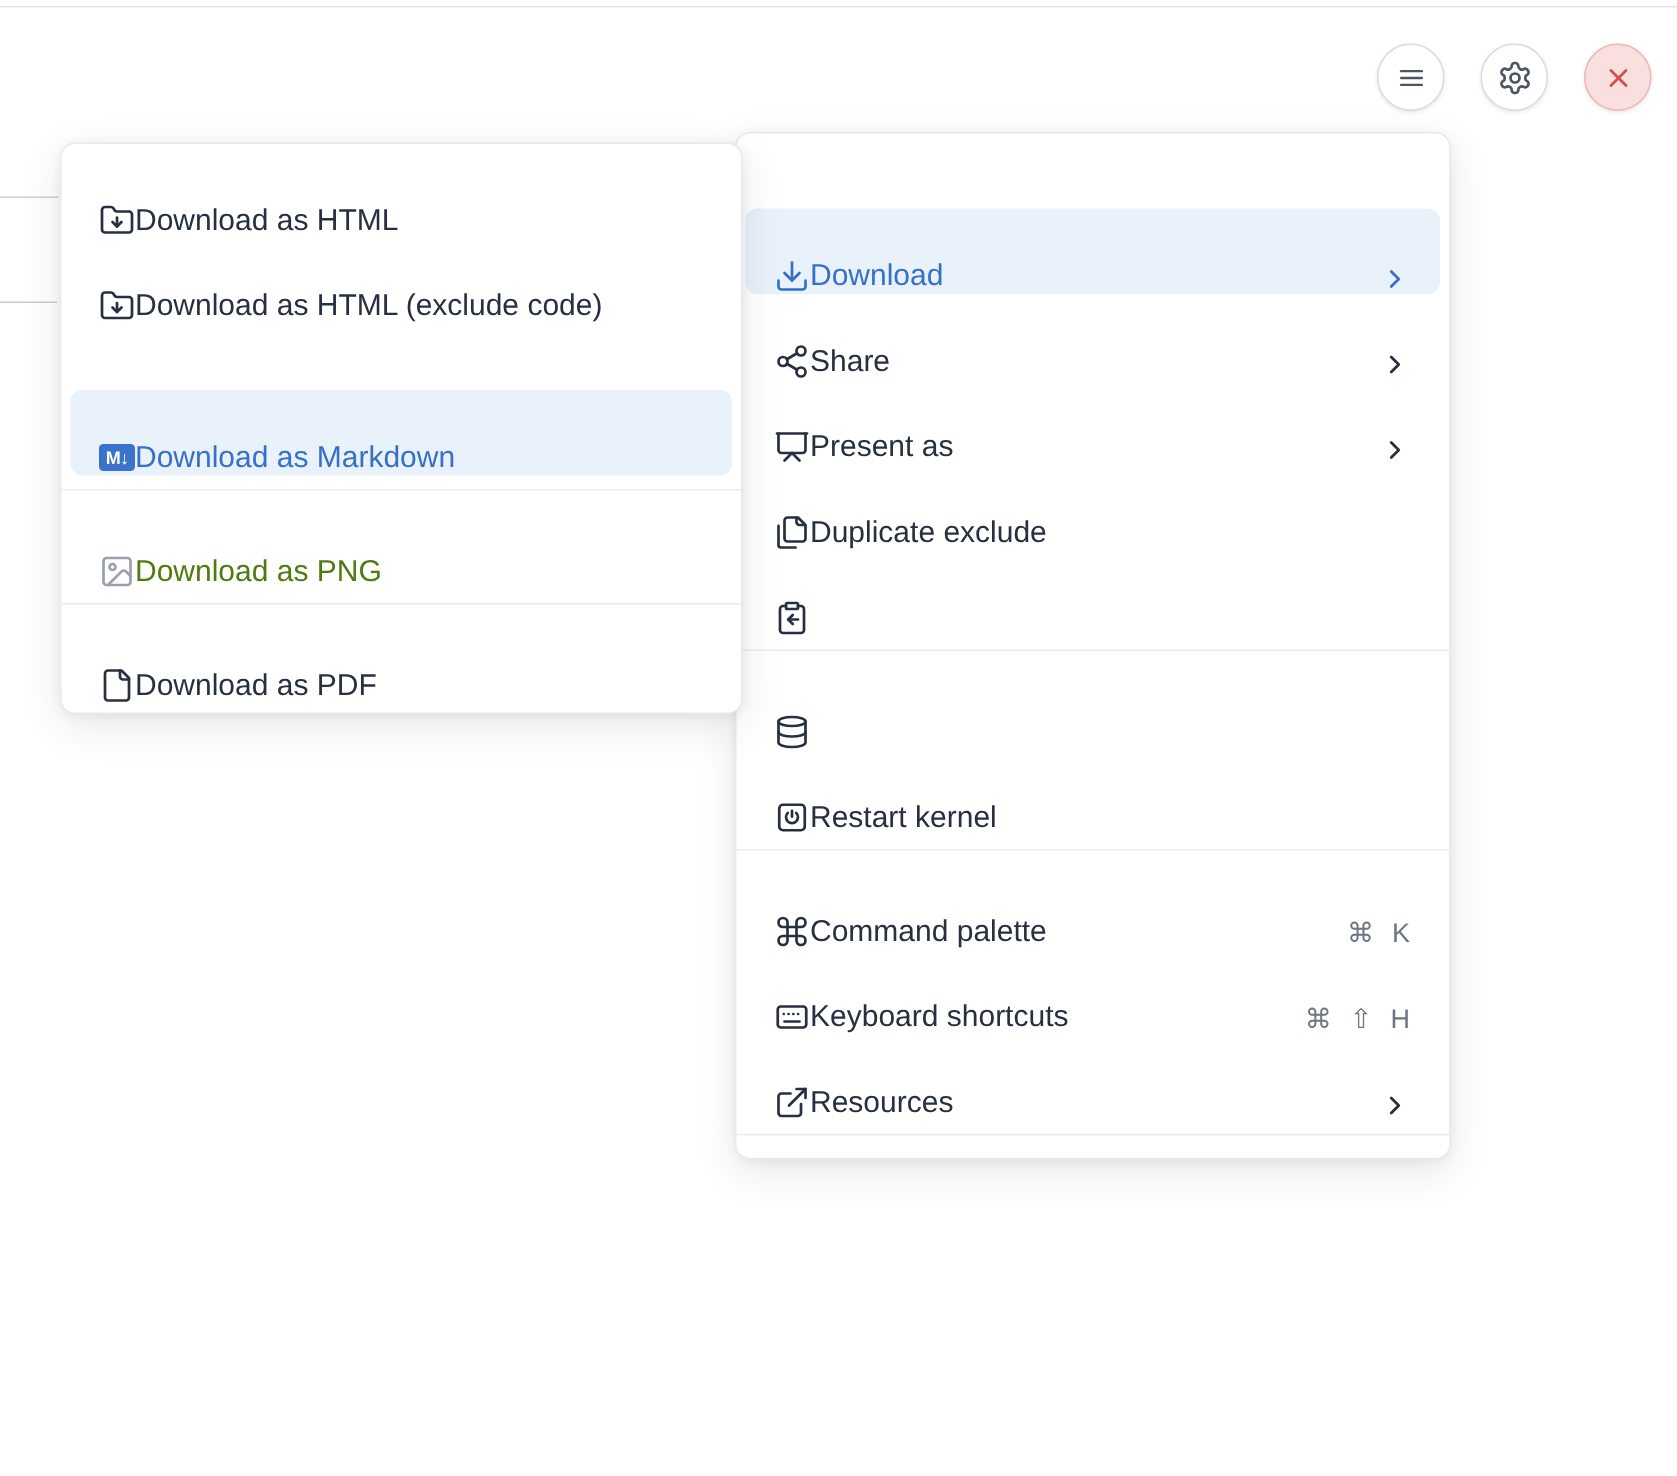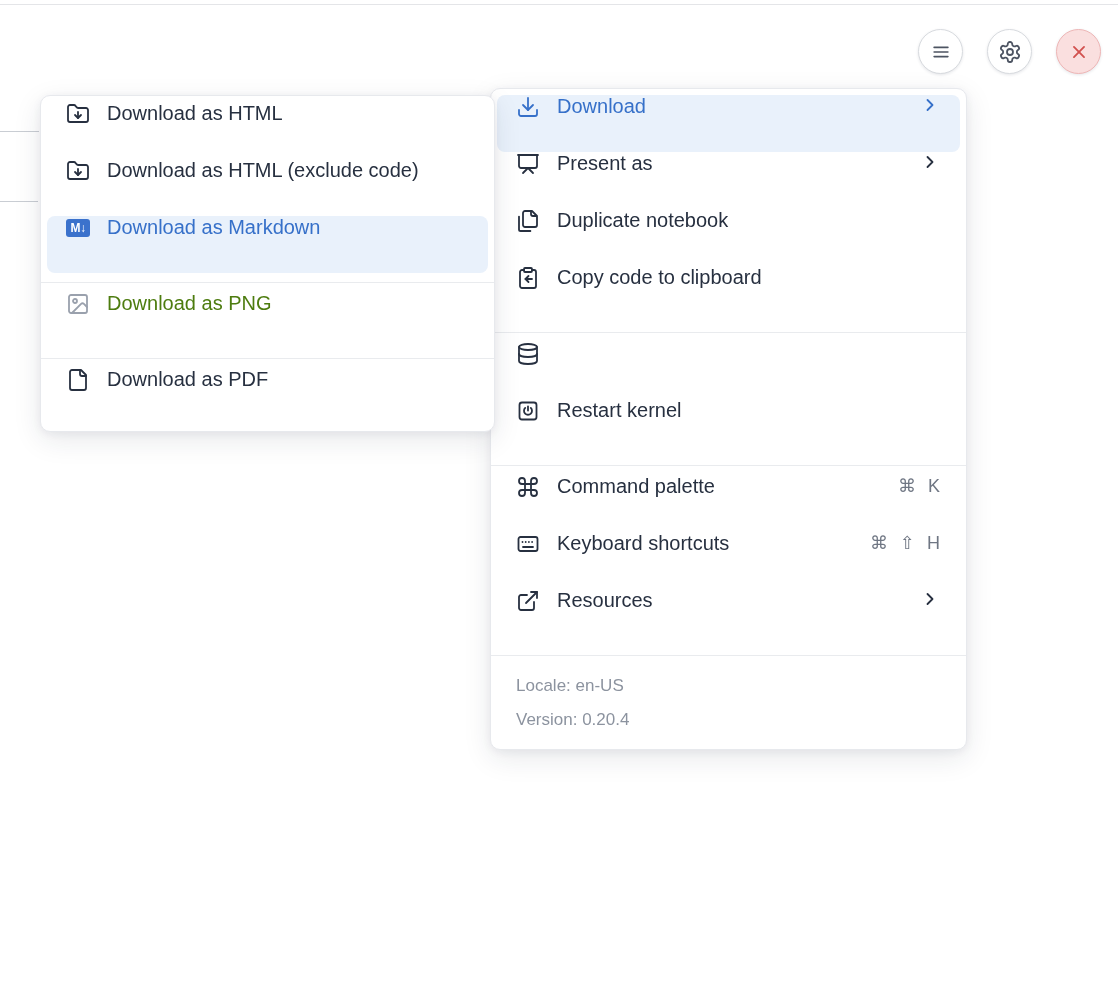--- a/index.html
+++ b/index.html
@@ -30,27 +30,27 @@
   
   .menu{
     position:absolute;background:#fff;border:1px solid #e7e9ed;border-radius:10px;
     box-shadow:0 8px 28px rgba(30,40,60,.10),0 2px 8px rgba(30,40,60,.06);
     padding:6px 0;box-sizing:border-box;
   }
   .left-menu{left:40px;top:95px;width:455px;z-index:3;}
   .right-menu{left:490px;top:88px;width:477px;z-index:2;}
 
   .menu-item{
-    display:flex;align-items:flex-start;height:57px;margin:0 6px;
-    padding:0 20px 0 19px;border-radius:8px;gap:17px;
+    display:flex;align-items:flex-end;height:57px;margin:0 6px;
+    padding:0 20px 0 19px;border-radius:8px;
     font-size:20px;color:#273040;cursor:pointer;white-space:nowrap;
   }
   .menu-item .mi-icon{width:24px;height:24px;flex:0 0 24px;display:flex;align-items:center;justify-content:center;}
   .menu-item .mi-icon svg{stroke:#273040;fill:none;stroke-width:1.8;stroke-linecap:round;stroke-linejoin:round;}
-  .menu-item.highlighted{background:#e9f1fb;color:#3670c9;}
+  .menu-item.highlighted{background:#e9f1fb;color:#3670c9;margin-top:44px;}
   .menu-item.highlighted .mi-icon svg,.menu-item.highlighted .mi-chevron svg{stroke:#3670c9;}
   .menu-item.disabled{color:#4d7c0f;cursor:default;}
   .menu-item.disabled .mi-icon svg{stroke:#9aa1ad;}
   .mi-chevron{margin-left:auto;display:flex;align-items:center;}
   .mi-chevron svg{stroke:#273040;fill:none;stroke-width:2.2;stroke-linecap:round;stroke-linejoin:round;}
   .mi-shortcut{margin-left:auto;color:#6f7683;font-size:18px;word-spacing:7px;}
   .separator{height:1px;background:#e9ebee;margin:9px 0;}
 
   .md-badge{
     width:26px;height:18px;background:#3b72cc;border-radius:3px;color:#fff;
@@ -158,52 +158,68 @@
         <span class="mi-label">Download</span>
         <span class="mi-chevron">
           <svg width="20" height="20" viewBox="0 0 24 24">
             <path d="m9 18 6-6-6-6"></path>
           </svg>
         </span>
       </div>
       <div class="menu-item">
         <span class="mi-icon">
           <svg width="24" height="24" viewBox="0 0 24 24">
+            <circle cx="18" cy="5" r="3"></circle>
+            <circle cx="6" cy="12" r="3"></circle>
+            <circle cx="18" cy="19" r="3"></circle>
+            <line x1="8.59" x2="15.42" y1="13.51" y2="17.49"></line>
+            <line x1="15.41" x2="8.59" y1="6.51" y2="10.49"></line>
+          </svg>
+        </span>
+        <span class="mi-label">Share</span>
+        <span class="mi-chevron">
+          <svg width="20" height="20" viewBox="0 0 24 24">
+            <path d="m9 18 6-6-6-6"></path>
+          </svg>
+        </span>
+      </div>
+      <div class="menu-item">
+        <span class="mi-icon">
+          <svg width="24" height="24" viewBox="0 0 24 24">
             <path d="M2 3h20"></path>
             <path d="M21 3v11a2 2 0 0 1-2 2H5a2 2 0 0 1-2-2V3"></path>
             <path d="m7 21 5-5 5 5"></path>
           </svg>
         </span>
         <span class="mi-label">Present as</span>
         <span class="mi-chevron">
           <svg width="20" height="20" viewBox="0 0 24 24">
             <path d="m9 18 6-6-6-6"></path>
           </svg>
         </span>
       </div>
       <div class="menu-item">
         <span class="mi-icon">
           <svg width="24" height="24" viewBox="0 0 24 24">
             <path d="M20 7h-3a2 2 0 0 1-2-2V2"></path>
             <path d="M9 18a2 2 0 0 1-2-2V4a2 2 0 0 1 2-2h7l5 5v9a2 2 0 0 1-2 2Z"></path>
             <path d="M3 7.6v12.8A1.6 1.6 0 0 0 4.6 22h9.8"></path>
           </svg>
         </span>
-        <span class="mi-label">Duplicate notebook</span>
+        <span class="mi-label">Duplicate exclude</span>
       </div>
       <div class="menu-item">
         <span class="mi-icon">
           <svg width="24" height="24" viewBox="0 0 24 24">
             <rect width="8" height="4" x="8" y="2" rx="1" ry="1"></rect>
             <path d="M16 4h2a2 2 0 0 1 2 2v14a2 2 0 0 1-2 2H6a2 2 0 0 1-2-2V6a2 2 0 0 1 2-2h2"></path>
             <path d="M16 13H9.5"></path>
             <path d="m12.5 10-3 3 3 3"></path>
           </svg>
         </span>
-        <span class="mi-label">Copy code to clipboard</span>
       </div>
       <div class="separator"></div>
       <div class="menu-item">
         <span class="mi-icon">
           <svg width="24" height="24" viewBox="0 0 24 24">
             <ellipse cx="12" cy="5" rx="9" ry="3"></ellipse>
             <path d="M3 5v14a9 3 0 0 0 18 0V5"></path>
             <path d="M3 12a9 3 0 0 0 18 0"></path>
           </svg>
         </span>
@@ -252,17 +268,13 @@
         </span>
         <span class="mi-label">Resources</span>
         <span class="mi-chevron">
           <svg width="20" height="20" viewBox="0 0 24 24">
             <path d="m9 18 6-6-6-6"></path>
           </svg>
         </span>
       </div>
       <div class="separator"></div>
     </div>
-  <div class="menu-footer">
-    <div>Locale: en-US</div>
-    <div>Version: 0.20.4</div>
-  </div>
 </div>
 
 </body></html>

